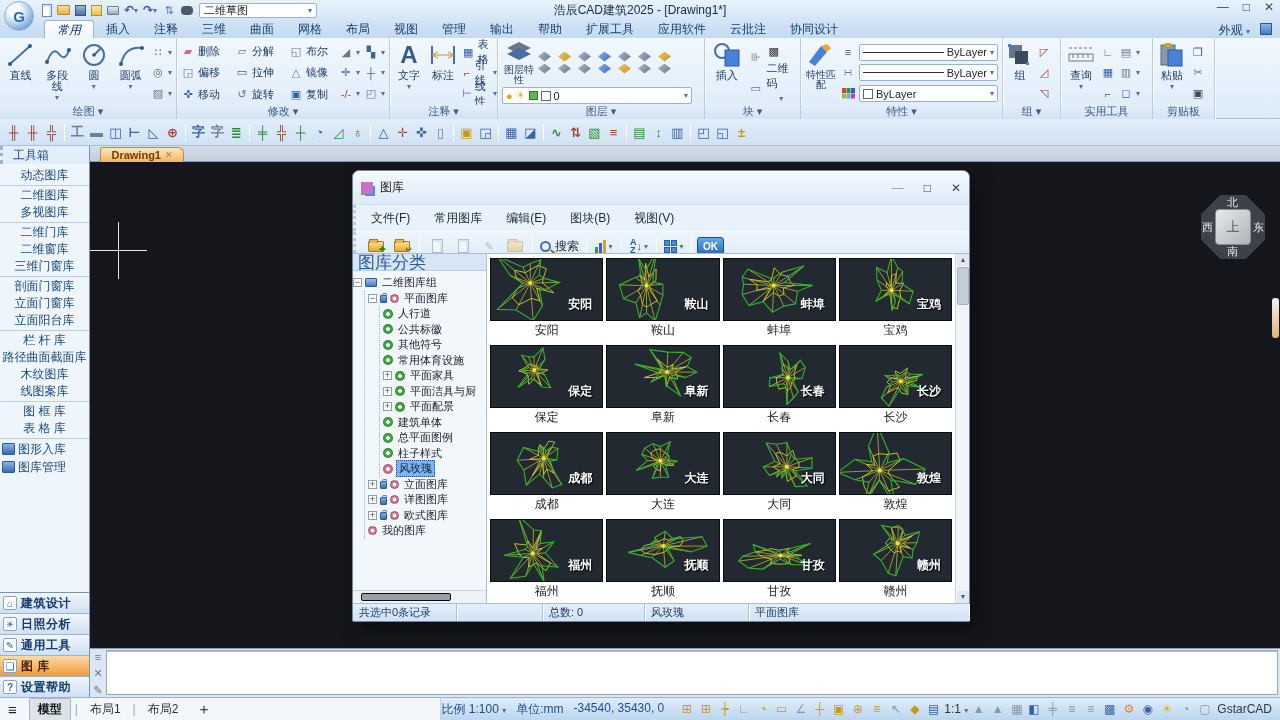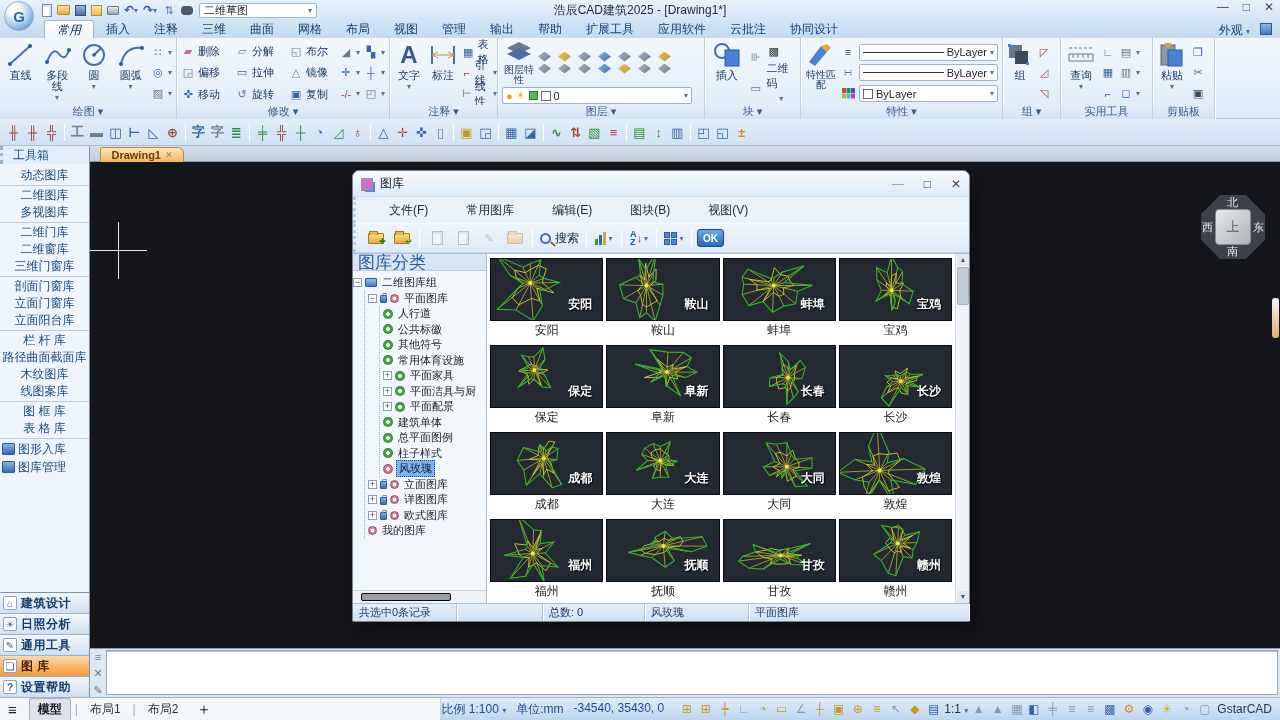--- a/index.html
+++ b/index.html
@@ -97,26 +97,26 @@
     background:linear-gradient(135deg,#e8e9eb,#aeb2b8); border:1px solid #888c93;
     display:flex; align-items:center; justify-content:center; font-size:13px; color:#55595f; }
   .cdir { position:absolute; color:#e8eaec; font-size:11px; }
   .cdir.n { top:0px; left:26px; } .cdir.s { bottom:0px; left:26px; }
   .cdir.w { left:1px; top:25px; } .cdir.e { right:1px; top:25px; }
 
   
   #dialog { position:absolute; left:352px; top:170px; width:618px; height:452px;
     background:#e9f1fa; border:1px solid #76859a; border-radius:7px 7px 2px 2px;
     box-shadow:6px 8px 18px rgba(0,0,0,.4); }
-  #dtitle { height:26px; background:linear-gradient(#f6fafe,#dcebfa); border-radius:7px 7px 0 0;
+  #dtitle { height:34px; background:linear-gradient(#f6fafe,#dcebfa); border-radius:7px 7px 0 0;
     display:flex; align-items:center; padding:0 8px; border-bottom:1px solid #cfdef0; }
   #dtitle .dico { width:12px; height:12px; background:#c873c8; box-shadow:3px 3px 0 -1px #4a90d8, -2px 3px 0 -2px #58b858; margin-right:7px; }
   #dtitle .dtext { font-size:12px; color:#1a1a1a; }
   #dtitle .dbtns { margin-left:auto; display:flex; gap:20px; color:#444; font-size:12px; align-items:center; }
-  #dmenu { height:26px; display:flex; align-items:center; gap:20px; padding-left:24px;
+  #dmenu { height:26px; display:flex; align-items:center; gap:6px; padding-left:6px;
     background:#e9f1fa; border-left:3px dotted #b8cce0; }
   .mitem { font-size:12px; color:#1a2a3a; padding:3px 9px; }
   #dtools { height:30px; display:flex; align-items:center; gap:2px; padding-left:8px;
     background:linear-gradient(#eef5fc,#dcebf9); border-top:1px solid #f6fafe; border-bottom:1px solid #c2d6ea;
     border-left:3px dotted #b8cce0; }
   .tbtn { height:24px; min-width:24px; display:flex; align-items:center; justify-content:center; gap:2px; padding:0 2px; }
   .tbtn.dis { opacity:.4; }
   .dsep { width:1px; height:18px; background:#b0c6dc; border-right:1px solid #fff; margin:0 3px; }
   .if-folder { width:16px; height:11px; background:linear-gradient(#ffe08a,#e8a838); border:1px solid #a87820; border-radius:1px; position:relative; }
   .if-folder:before { content:""; position:absolute; left:0; top:-3px; width:7px; height:3px; background:#e8b850; border:1px solid #a87820; border-bottom:none; border-radius:1px 1px 0 0; }

